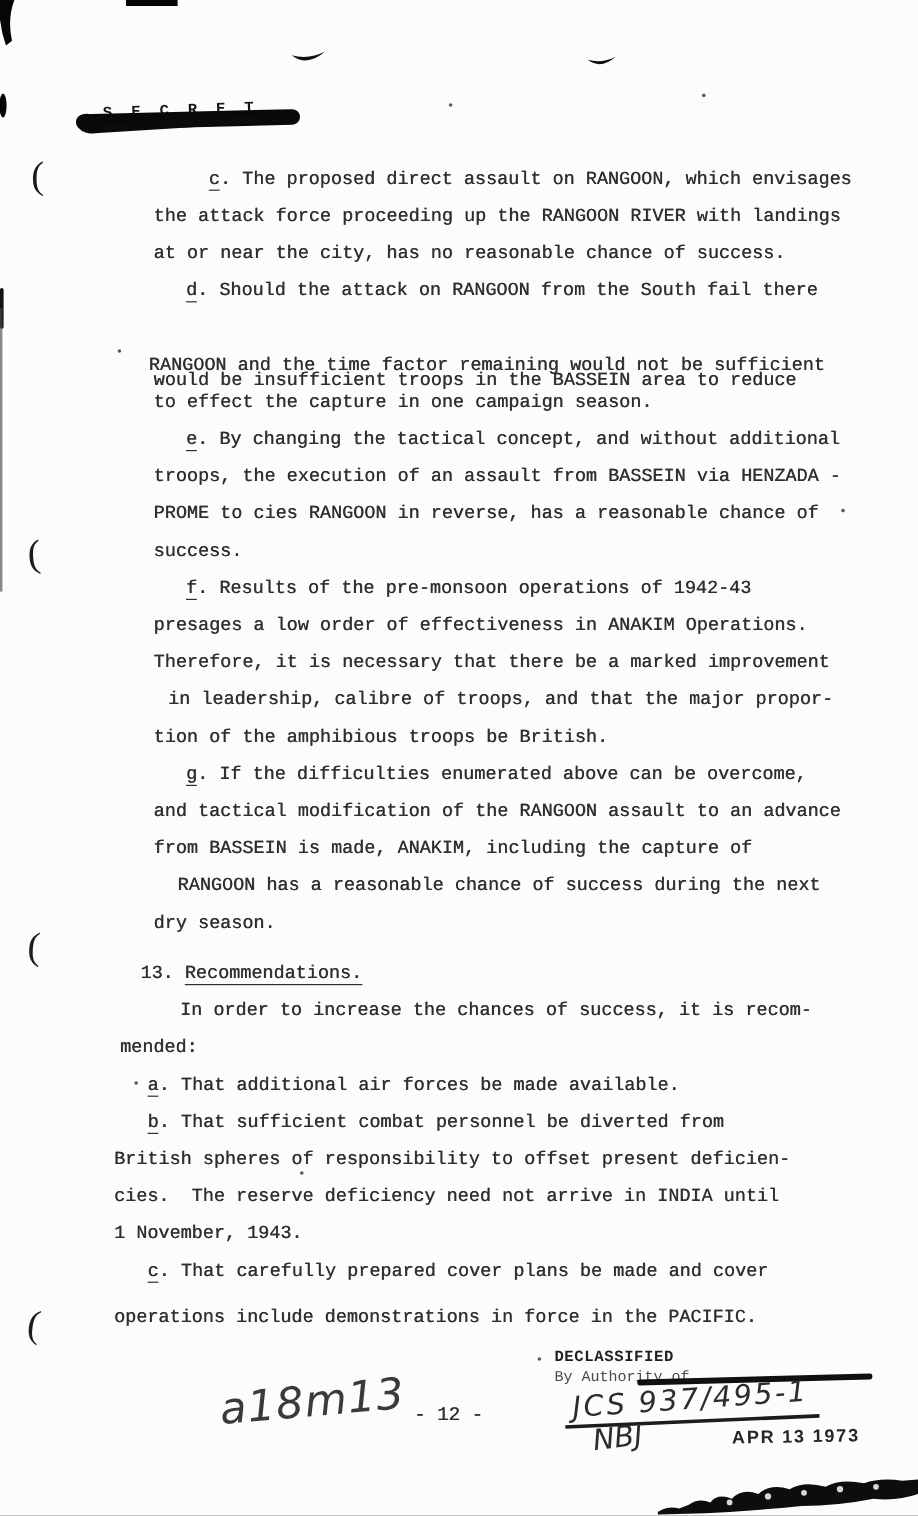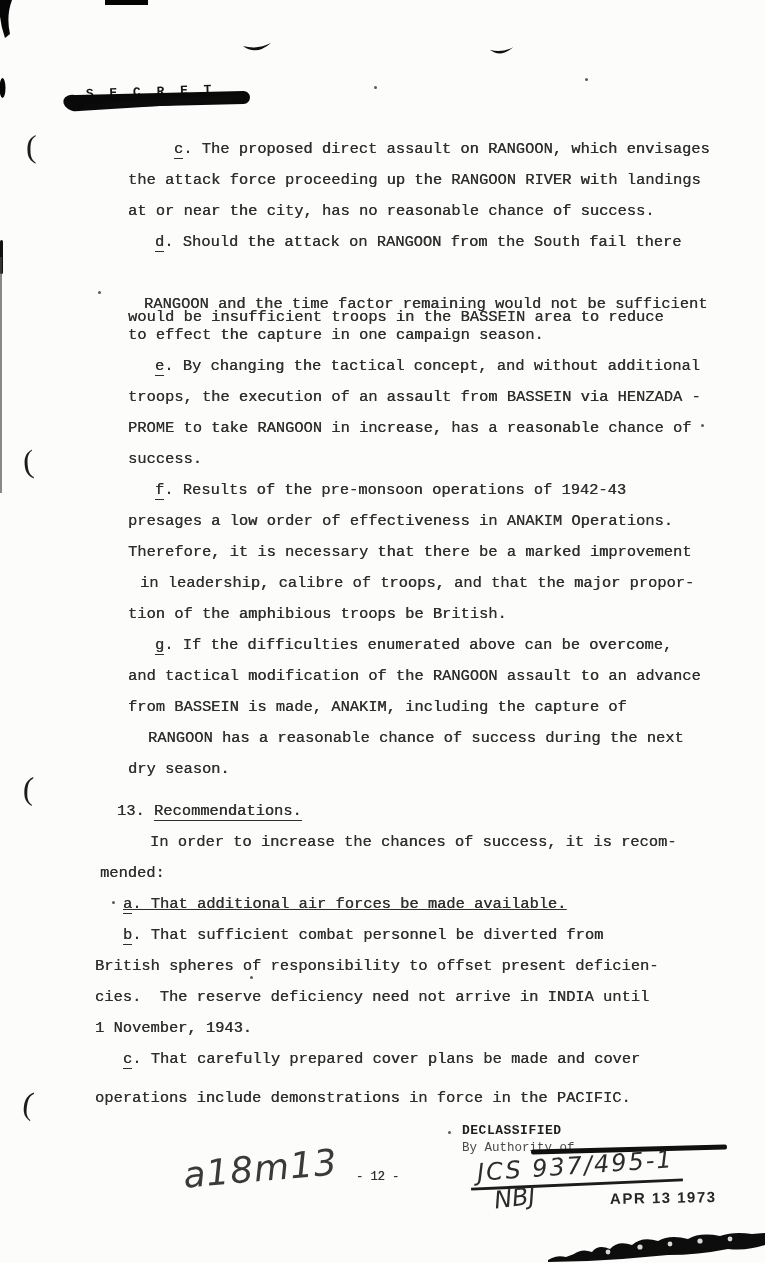--- a/index.html
+++ b/index.html
@@ -25,21 +25,21 @@
   
   .mparen{position:absolute;font-family:"Liberation Serif",serif;font-size:32px;color:#1c1c1c;}
   
   .edge-line{position:absolute;left:0;top:257px;width:2px;height:236px;background:#4a4a4a;opacity:.65;}
   .edge-bit{position:absolute;left:0;top:240px;width:3px;height:34px;background:#111;border-radius:2px;}
   .top-bar{position:absolute;left:105px;top:0;width:43px;height:5px;background:#050505;}
   .speck{position:absolute;width:3px;height:3px;border-radius:50%;background:#5a5a5a;}
   
   .hw{position:absolute;font-family:"DejaVu Sans",sans-serif;font-style:italic;color:#3a3a3a;}
   .hw-left{left:183px;top:1148px;font-size:36px;letter-spacing:1px;transform:rotate(-5deg);}
-  .page-num{position:absolute;left:356px;top:1170px;font-size:12px;text-shadow:0.35px 0 0 rgba(46,46,46,.85);}
+  .page-num{position:absolute;left:345px;top:1170px;font-size:16px;text-shadow:0.35px 0 0 rgba(46,46,46,.85);}
   .stamp1{position:absolute;left:462px;top:1123px;font-size:13px;font-weight:bold;letter-spacing:.5px;color:#1f1f1f;}
   .stamp2{position:absolute;left:462px;top:1141px;font-size:12.5px;color:#4a4a4a;}
   .auth-line{position:absolute;left:531px;top:1147px;width:196px;height:5px;background:#101010;border-radius:2px;transform:rotate(-1.5deg);}
   .hw-jcs{left:477px;top:1152px;font-size:24px;letter-spacing:2px;transform:rotate(-4deg);color:#2c2c2c;}
   .jcs-line{position:absolute;left:471px;top:1183px;width:212px;height:3px;background:#1c1c1c;transform:rotate(-2.5deg);}
   .hw-initials{left:494px;top:1184px;font-size:24px;transform:rotate(-7deg);color:#2c2c2c;}
   .date-stamp{
     position:absolute;left:610px;top:1189px;font-family:"Liberation Sans",sans-serif;
     font-weight:bold;font-size:15px;letter-spacing:1.5px;color:#262626;transform:rotate(-1deg);
   }
@@ -78,40 +78,40 @@
   <div class="mparen" style="left:23px;top:443px;transform:rotate(-4deg)">(</div>
   <div class="mparen" style="left:23px;top:770px;transform:rotate(3deg)">(</div>
   <div class="mparen" style="left:23px;top:1085px;transform:rotate(8deg)">(</div>
 
   <div id="doc-body">
       <div class="tl" style="left: 155px; top: 140px; margin-left: 19px;"><span class="ul">c</span>. The proposed direct assault on RANGOON, which envisages</div>
       <div class="tl" style="left: 128px; top: 171px;">the attack force proceeding up the RANGOON RIVER with landings</div>
       <div class="tl" style="left: 128px; top: 202px;">at or near the city, has no reasonable chance of success.</div>
       <div class="tl" style="left: 155px; top: 233px;"><span class="ul">d</span>. Should the attack on RANGOON from the South fail there</div>
       <div class="tl" style="left: 128px; top: 264px; margin-top: 44px;">would be insufficient troops in the BASSEIN area to reduce</div>
-      <div class="tl" style="left: 144px; top: 295px;">RANGOON and the time factor remaining would not be sufficient</div>
+      <div class="tl" style="left: 124px; top: 295px;">RANGOON and the time factor remaining would not be sufficient</div>
       <div class="tl" style="left: 128px; top: 326px;">to effect the capture in one campaign season.</div>
       <div class="tl" style="left: 155px; top: 357px;"><span class="ul">e</span>. By changing the tactical concept, and without additional</div>
       <div class="tl" style="left: 128px; top: 388px;">troops, the execution of an assault from BASSEIN via HENZADA -</div>
-      <div class="tl" style="left: 128px; top: 419px;">PROME to take RANGOON in increase, has a reasonable chance of</div>
+      <div class="tl" style="left: 128px; top: 419px;">PROME to cies RANGOON in reverse, has a reasonable chance of</div>
       <div class="tl" style="left: 128px; top: 450px;">success.</div>
       <div class="tl" style="left: 155px; top: 481px;"><span class="ul">f</span>. Results of the pre-monsoon operations of 1942-43</div>
       <div class="tl" style="left: 128px; top: 512px;">presages a low order of effectiveness in ANAKIM Operations.</div>
       <div class="tl" style="left: 128px; top: 543px;">Therefore, it is necessary that there be a marked improvement</div>
       <div class="tl" style="left: 140px; top: 574px;">in leadership, calibre of troops, and that the major propor-</div>
       <div class="tl" style="left: 128px; top: 605px;">tion of the amphibious troops be British.</div>
       <div class="tl" style="left: 155px; top: 636px;"><span class="ul">g</span>. If the difficulties enumerated above can be overcome,</div>
       <div class="tl" style="left: 128px; top: 667px;">and tactical modification of the RANGOON assault to an advance</div>
       <div class="tl" style="left: 128px; top: 698px;">from BASSEIN is made, ANAKIM, including the capture of</div>
       <div class="tl" style="left: 128px; top: 729px; margin-left: 20px;">RANGOON has a reasonable chance of success during the next</div>
       <div class="tl" style="left: 128px; top: 760px;">dry season.</div>
       <div class="tl" style="left: 117px; top: 802px;">13. <span class="ul">Recommendations.</span></div>
       <div class="tl" style="left: 150px; top: 833px;">In order to increase the chances of success, it is recom-</div>
       <div class="tl" style="left: 100px; top: 864px;">mended:</div>
-      <div class="tl" style="left: 123px; top: 895px; text-decoration: underline;"><span class="ul">a</span>. That additional air forces be made available.</div>
+      <div class="tl" style="left: 123px; top: 895px;"><span class="ul">a</span>. That additional air forces be made available.</div>
       <div class="tl" style="left: 123px; top: 926px;"><span class="ul">b</span>. That sufficient combat personnel be diverted from</div>
       <div class="tl" style="left: 95px; top: 957px;">British spheres of responsibility to offset present deficien-</div>
       <div class="tl" style="left: 95px; top: 988px;">cies.  The reserve deficiency need not arrive in INDIA until</div>
       <div class="tl" style="left: 95px; top: 1019px;">1 November, 1943.</div>
       <div class="tl" style="left: 123px; top: 1050px;"><span class="ul">c</span>. That carefully prepared cover plans be made and cover</div>
       <div class="tl" style="left: 95px; top: 1089px;">operations include demonstrations in force in the PACIFIC.</div>
     </div>
 
   <div class="speck" style="left:374px;top:86px"></div>
   <div class="speck" style="left:585px;top:78px"></div>

